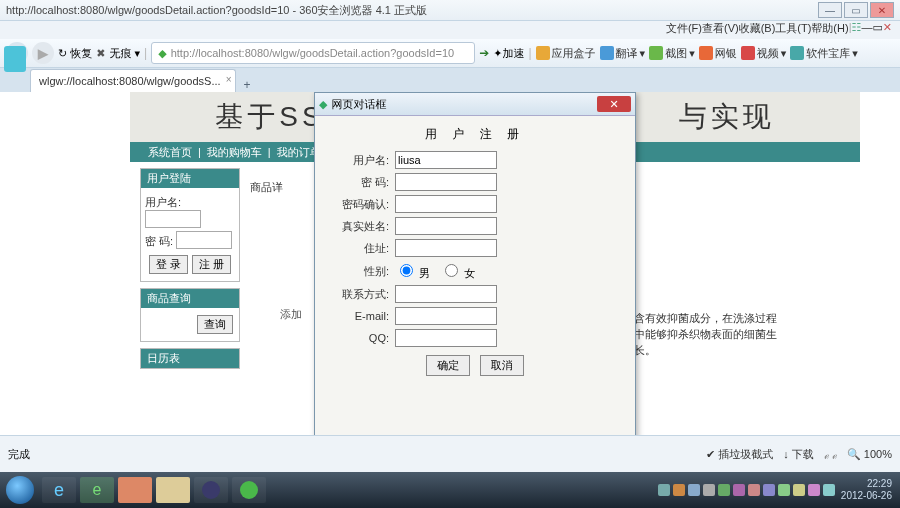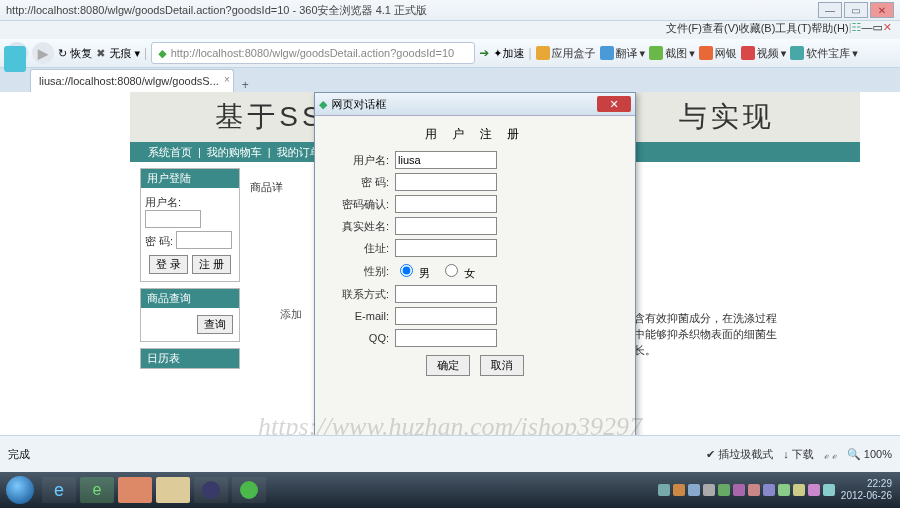--- a/index.html
+++ b/index.html
@@ -103,21 +103,21 @@
   <span class="tb-item"><span class="tb-icon" style="background:#6ab84a"></span><span>截图</span>▾</span>
   <span class="tb-item">
       <span class="tb-icon" style="background:#e86838"></span>
       <span>网银</span>
     </span>
   <span class="tb-item"><span class="tb-icon" style="background:#d84848"></span><span>视频</span>▾</span>
   <span class="tb-item"><span class="tb-icon" style="background:#48a8a8"></span><span>软件宝库</span>▾</span>
 </div>
 <div class="tab-strip">
   <div class="tab">
-    <span>liusa://localhost:8080/wlgw/goodsS...</span>
+    <span>wlgw://localhost:8080/wlgw/goodsS...</span>
     <span class="x">×</span>
   </div>
   <div style="padding:0 8px;color:#567">+</div>
 </div>
 
 <div class="content">
   <div class="page-band">
     <span>基于SSH</span>
     <span style="width:330px"></span>
     <span>与实现</span>
@@ -201,21 +201,20 @@
           <div class="flabel">QQ:</div>
           <div class="finput"><input type="text" style=""></div>
         </div>
       <div style="text-align:center;margin-top:8px">
         <button class="btn">确定</button>
         <button class="btn">取消</button>
       </div>
     </div>
   </div>
 
-  <div class="watermark">https://www.huzhan.com/ishop39297</div>
 </div>
 
 <div class="status-bar">
   <div class="sl">完成</div>
   <div class="sr">
     <span>✔ 插垃圾截式</span>
     <span>↓ 下载</span>
     <span style="color:#888">ℯ ℯ</span>
     <span>🔍 100%</span>
   </div>

